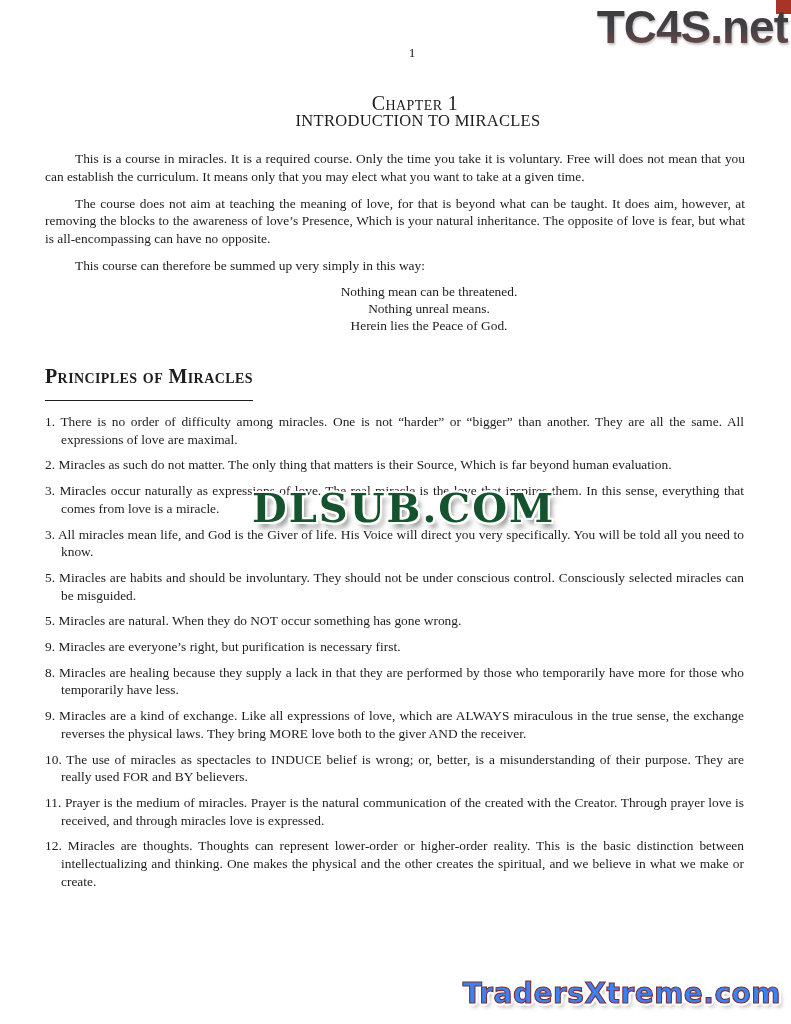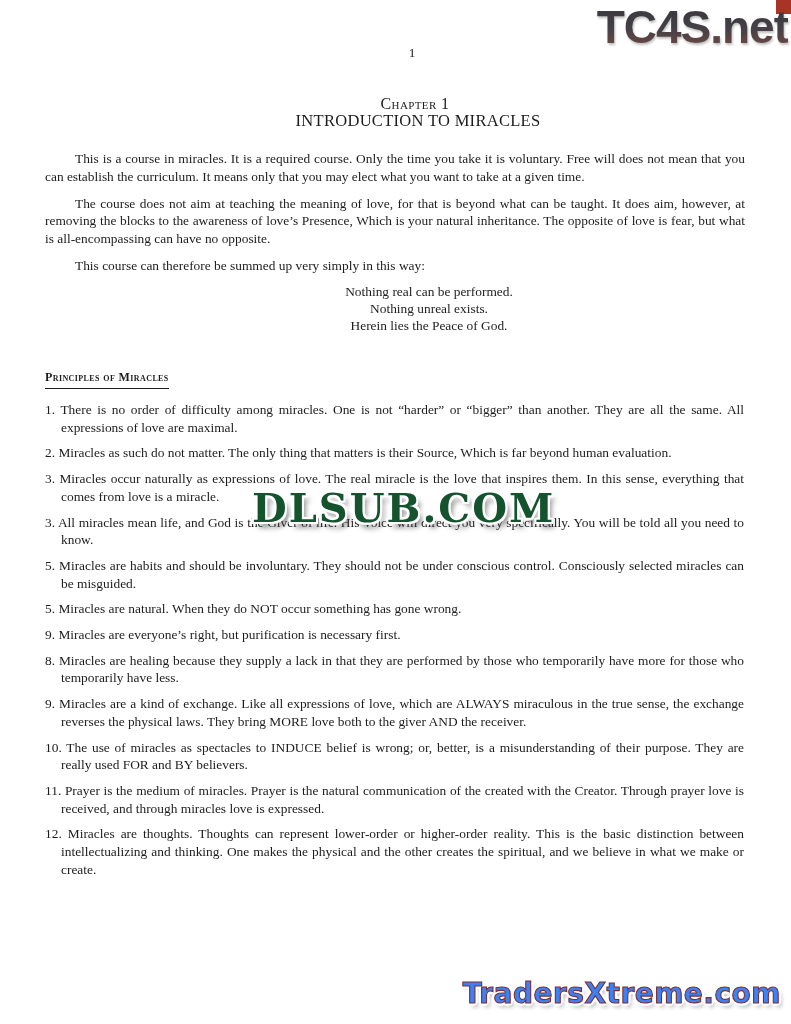--- a/index.html
+++ b/index.html
@@ -22,21 +22,21 @@
     margin-top:44px;
     text-align:center;
     transform:translateX(17px);
     font-size:13.4px;
   }
   .chapter-label{
     margin-top:33px;
     text-align:center;
     transform:translateX(20px);
     font-variant-caps:small-caps;
-    font-size:16px;
+    font-size:20px;
     letter-spacing:.4px;
   }
   .chapter-title{
     margin-top:0;
     text-align:center;
     transform:translateX(23px);
     font-size:16.5px;
     letter-spacing:.3px;
   }
   .body-par{
@@ -52,24 +52,24 @@
   }
   .verse div{line-height:17px;}
   .principles-heading{
     margin-top:34px;
     margin-bottom:12px;
   }
   .principles-heading span{
     display:inline-block;
     font-variant-caps:small-caps;
     font-weight:bold;
-    font-size:12px;
+    font-size:20px;
     letter-spacing:.4px;
     border-bottom:1.5px solid #1c1c1c;
-    padding-bottom:1px;
+    padding-bottom:14px;
   }
   .principle{
     margin:0 1px 8px 0;
     text-align:justify;
     padding-left:16px;
     text-indent:-16px;
   }
   
   .wm-tc4s{
     position:absolute;
@@ -141,22 +141,22 @@
 
     <div class="chapter-label">Chapter 1</div>
 
     <div class="chapter-title">INTRODUCTION TO MIRACLES</div>
 
     <p class="body-par first-par">This is a course in miracles. It is a required course. Only the time you take it is voluntary. Free will does not mean that you can establish the curriculum. It means only that you may elect what you want to take at a given time.</p>
     <p class="body-par">The course does not aim at teaching the meaning of love, for that is beyond what can be taught. It does aim, however, at removing the blocks to the awareness of love’s Presence, Which is your natural inheritance. The opposite of love is fear, but what is all-encompassing can have no opposite.</p>
     <p class="body-par">This course can therefore be summed up very simply in this way:</p>
 
     <div class="verse">
-      <div>Nothing real can be performed.</div>
-      <div>Nothing unreal exists.</div>
+      <div>Nothing mean can be threatened.</div>
+      <div>Nothing unreal means.</div>
       <div>Herein lies the Peace of God.</div>
     </div>
 
     <div class="principles-heading">
       <span>Principles of Miracles</span>
     </div>
 
     <p class="principle">1. There is no order of difficulty among miracles. One is not “harder” or “bigger” than another. They are all the same. All expressions of love are maximal.</p>
     <p class="principle">2. Miracles as such do not matter. The only thing that matters is their Source, Which is far beyond human evaluation.</p>
     <p class="principle">3. Miracles occur naturally as expressions of love. The real miracle is the love that inspires them. In this sense, everything that comes from love is a miracle.</p>

